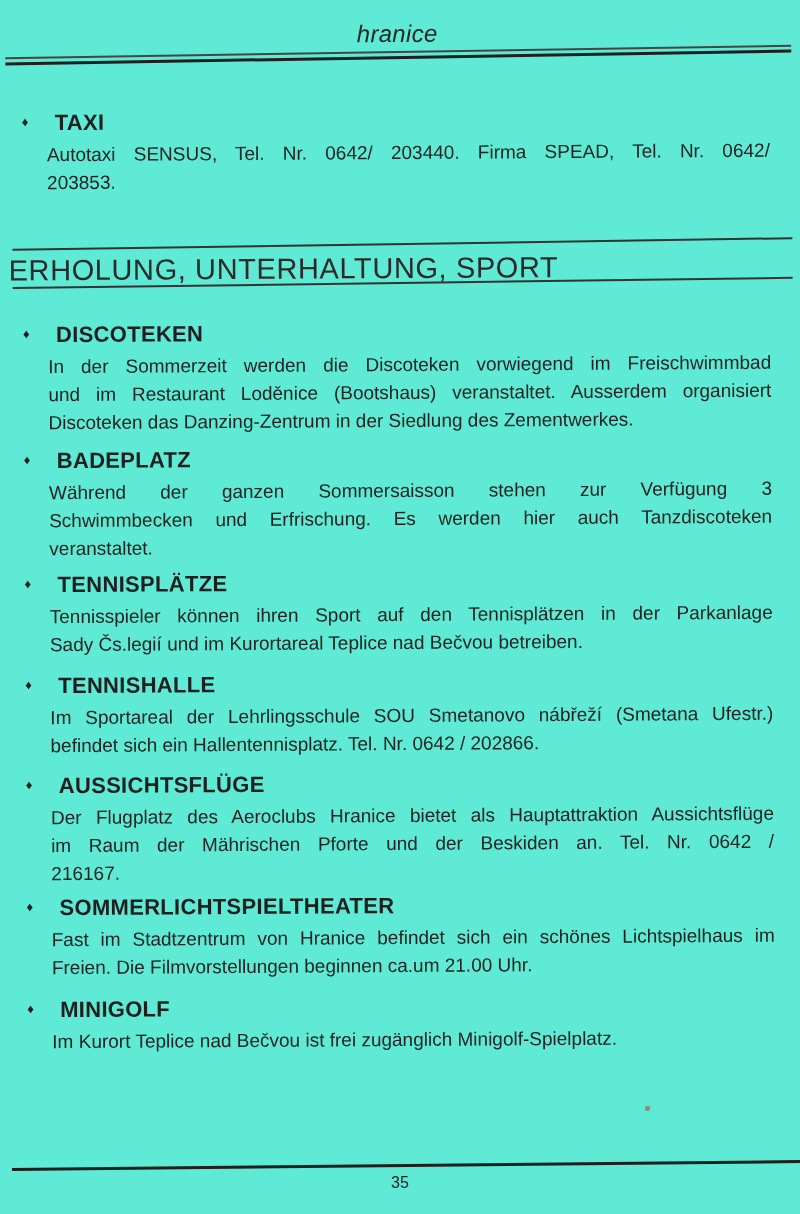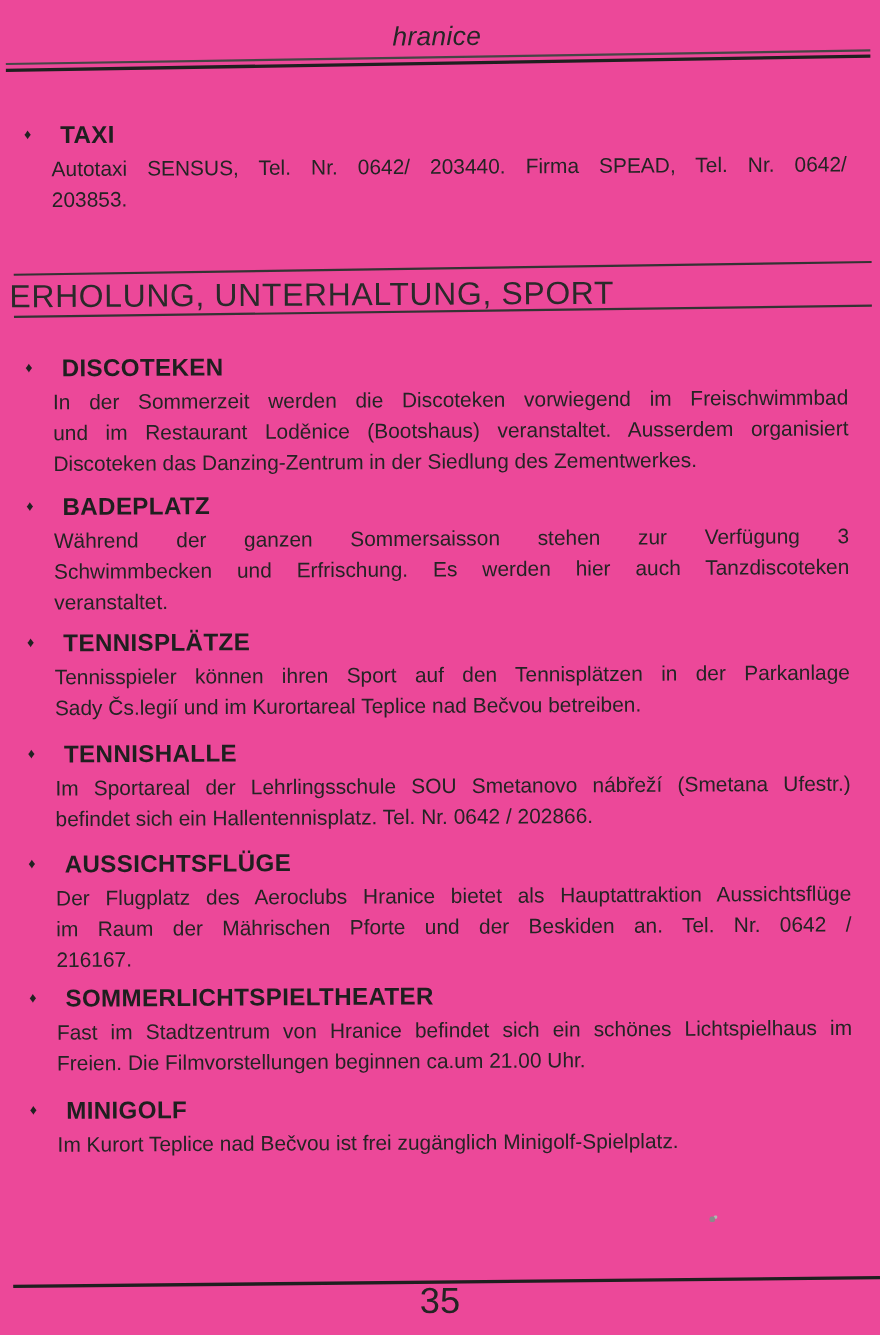--- a/index.html
+++ b/index.html
@@ -6,21 +6,21 @@
   body{
     width:800px;height:1214px;
     background:#f7f7f6;
     font-family:"Liberation Sans","DejaVu Sans",sans-serif;
     color:#222;
     overflow:hidden;
     position:relative;
   }
   .page{
     position:absolute;inset:0;
-    background:#ec4899;
+    background:#5eead4;
   }
   .tilt{ transform:rotate(-0.35deg); transform-origin:400px 500px; }
 
   
   .running-title{
     position:absolute; top:19px; left:0; width:800px;
     text-align:center;
     font-style:italic;
     font-size:24px; line-height:30px;
     color:#262626;
@@ -78,21 +78,21 @@
   #sec-3{ top:570px; }
   #sec-4{ top:671px; }
   #sec-5{ top:771px; }
   #sec-6{ top:893px; }
   #sec-7{ top:995px; }
 
   
   .page-number{
     position:absolute; top:1168px; left:0; width:800px;
     text-align:center;
-    font-size:33px; line-height:30px;
+    font-size:16px; line-height:30px;
     color:#242424;
   }
   .speck{
     position:absolute; left:645px; top:1106px;
     width:5px; height:5px; border-radius:2px;
     background:#8a8a8a;
     box-shadow:3px -2px 0 -1px #b5b5b5;
   }
 </style>
 </head>

